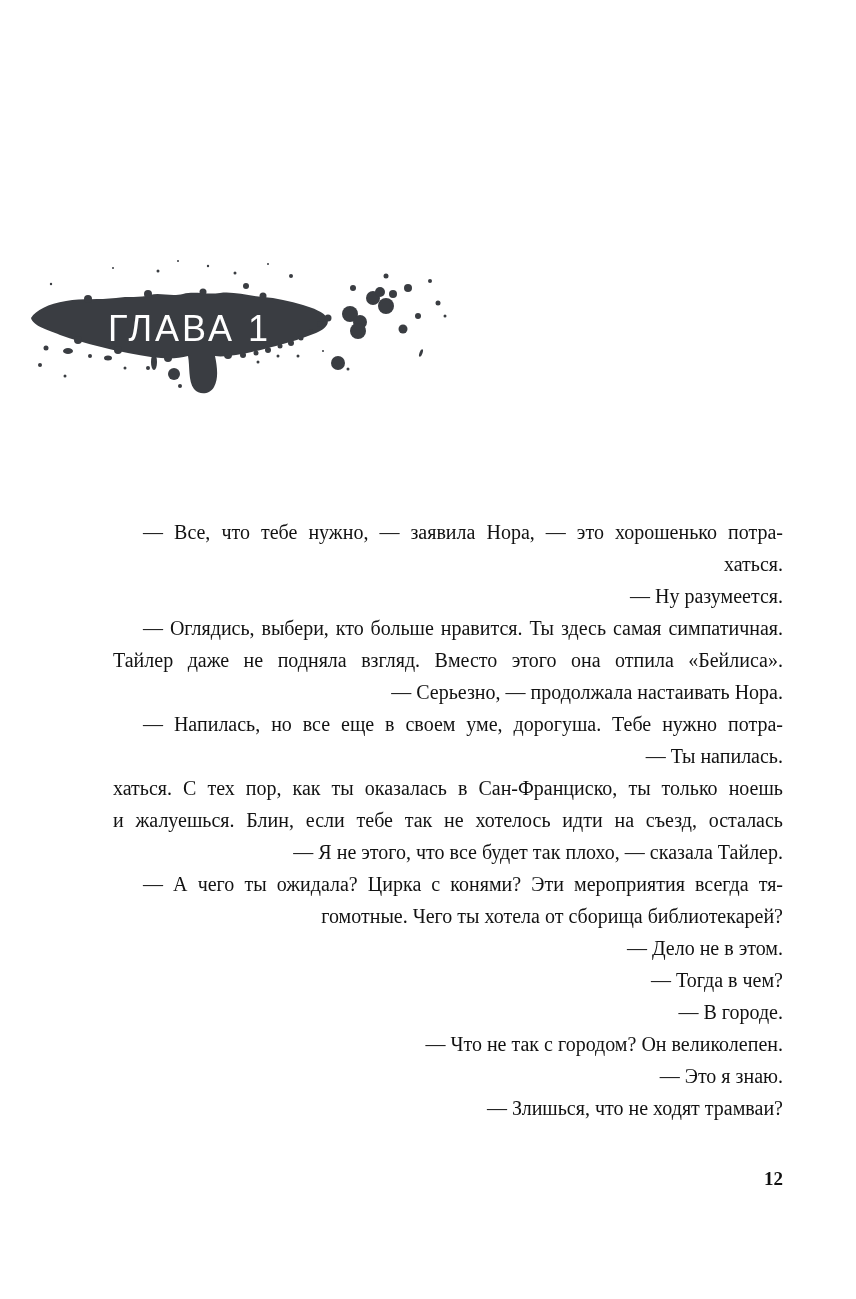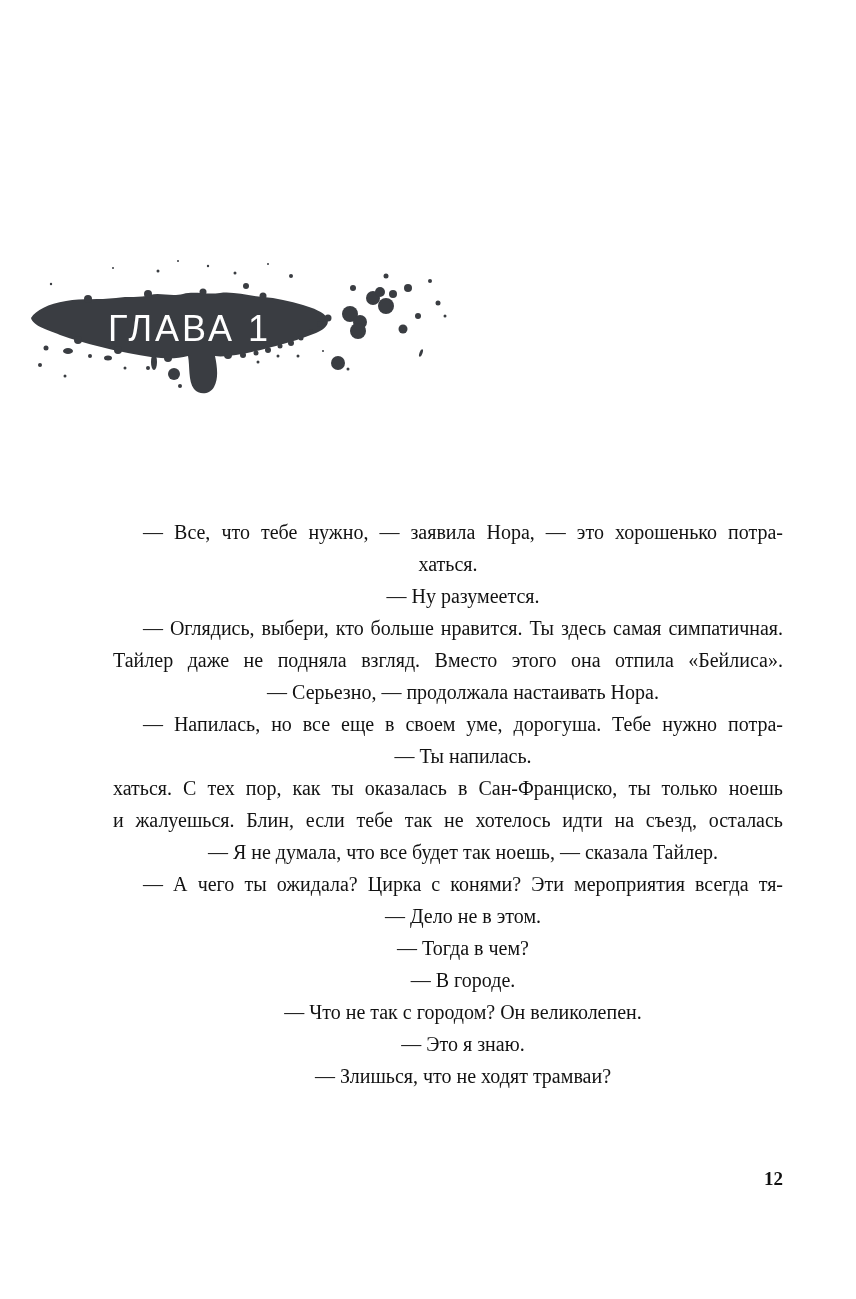--- a/index.html
+++ b/index.html
@@ -53,21 +53,21 @@
     left: 113px;
     top: 516px;
     width: 670px;
     font-family: "Liberation Serif", "DejaVu Serif", serif;
     font-size: 20px;
     line-height: 32px;
     color: #121212;
   }
   .line {
     min-height: 32px;
-    text-align: center;
+    text-align: right;
     white-space: normal;
     overflow: visible;
   }
   .line.indent { text-indent: 30px; }
   .line.just {
     text-align: justify;
     text-align-last: justify;
   }
 
   
@@ -187,22 +187,23 @@
   <div class="line indent just">— Все, что тебе нужно, — заявила Нора, — это хорошенько потра-</div>
       <div class="line">хаться.</div>
       <div class="line indent">— Ну разумеется.</div>
       <div class="line indent just">— Оглядись, выбери, кто больше нравится. Ты здесь самая симпатичная.</div>
       <div class="line just">Тайлер даже не подняла взгляд. Вместо этого она отпила «Бейлиса».</div>
       <div class="line indent">— Серьезно, — продолжала настаивать Нора.</div>
       <div class="line indent just">— Напилась, но все еще в своем уме, дорогуша. Тебе нужно потра-</div>
       <div class="line indent">— Ты напилась.</div>
       <div class="line just">хаться. С тех пор, как ты оказалась в Сан-Франциско, ты только ноешь</div>
       <div class="line just">и жалуешься. Блин, если тебе так не хотелось идти на съезд, осталась</div>
-      <div class="line indent">— Я не думала, что все будет так ноешь, — сказала Тайлер.</div>
+      <div class="line indent">— Я не этого, что все будет так плохо, — сказала Тайлер.</div>
       <div class="line indent just">— А чего ты ожидала? Цирка с конями? Эти мероприятия всегда тя-</div>
+      <div class="line">гомотные. Чего ты хотела от сборища библиотекарей?</div>
       <div class="line indent">— Дело не в этом.</div>
       <div class="line indent">— Тогда в чем?</div>
       <div class="line indent">— В городе.</div>
       <div class="line indent">— Что не так с городом? Он великолепен.</div>
       <div class="line indent">— Это я знаю.</div>
       <div class="line indent">— Злишься, что не ходят трамваи?</div>
     </main>
 
   <div class="page-number">12</div>
 

